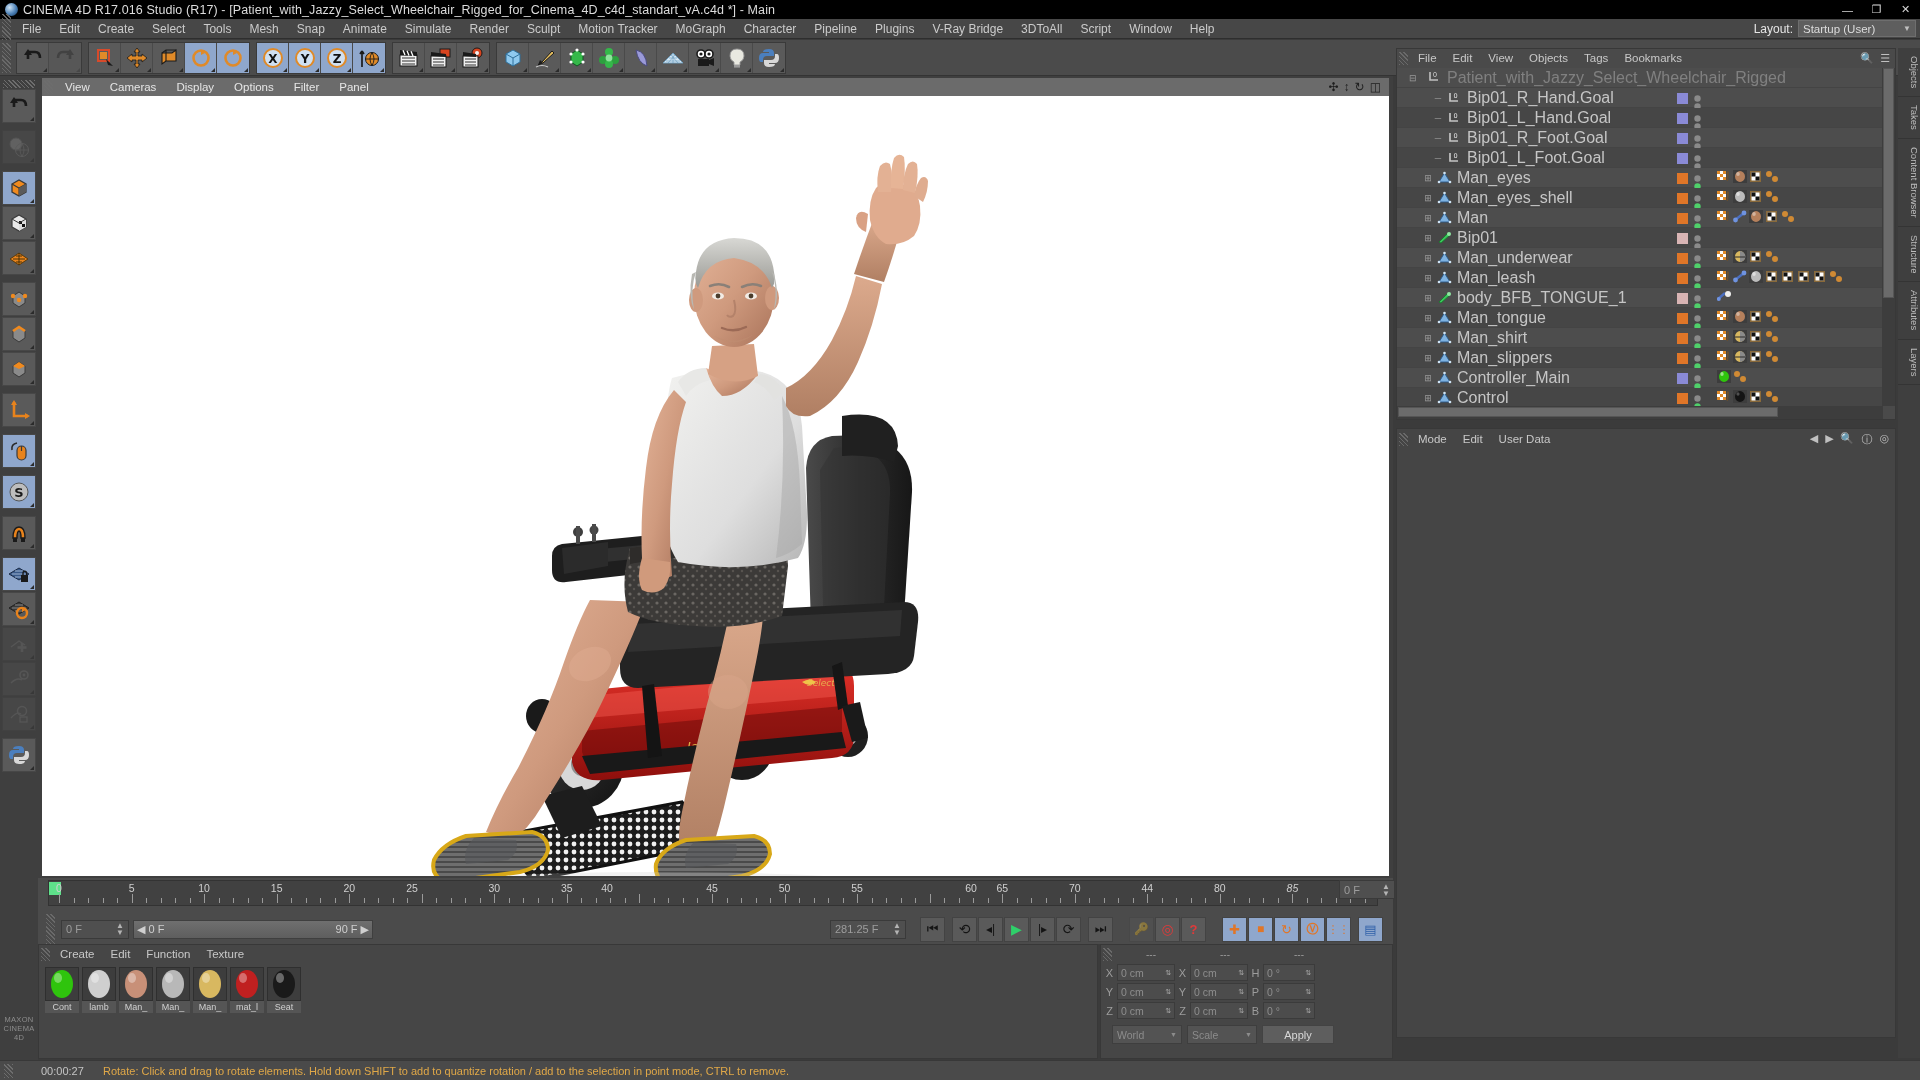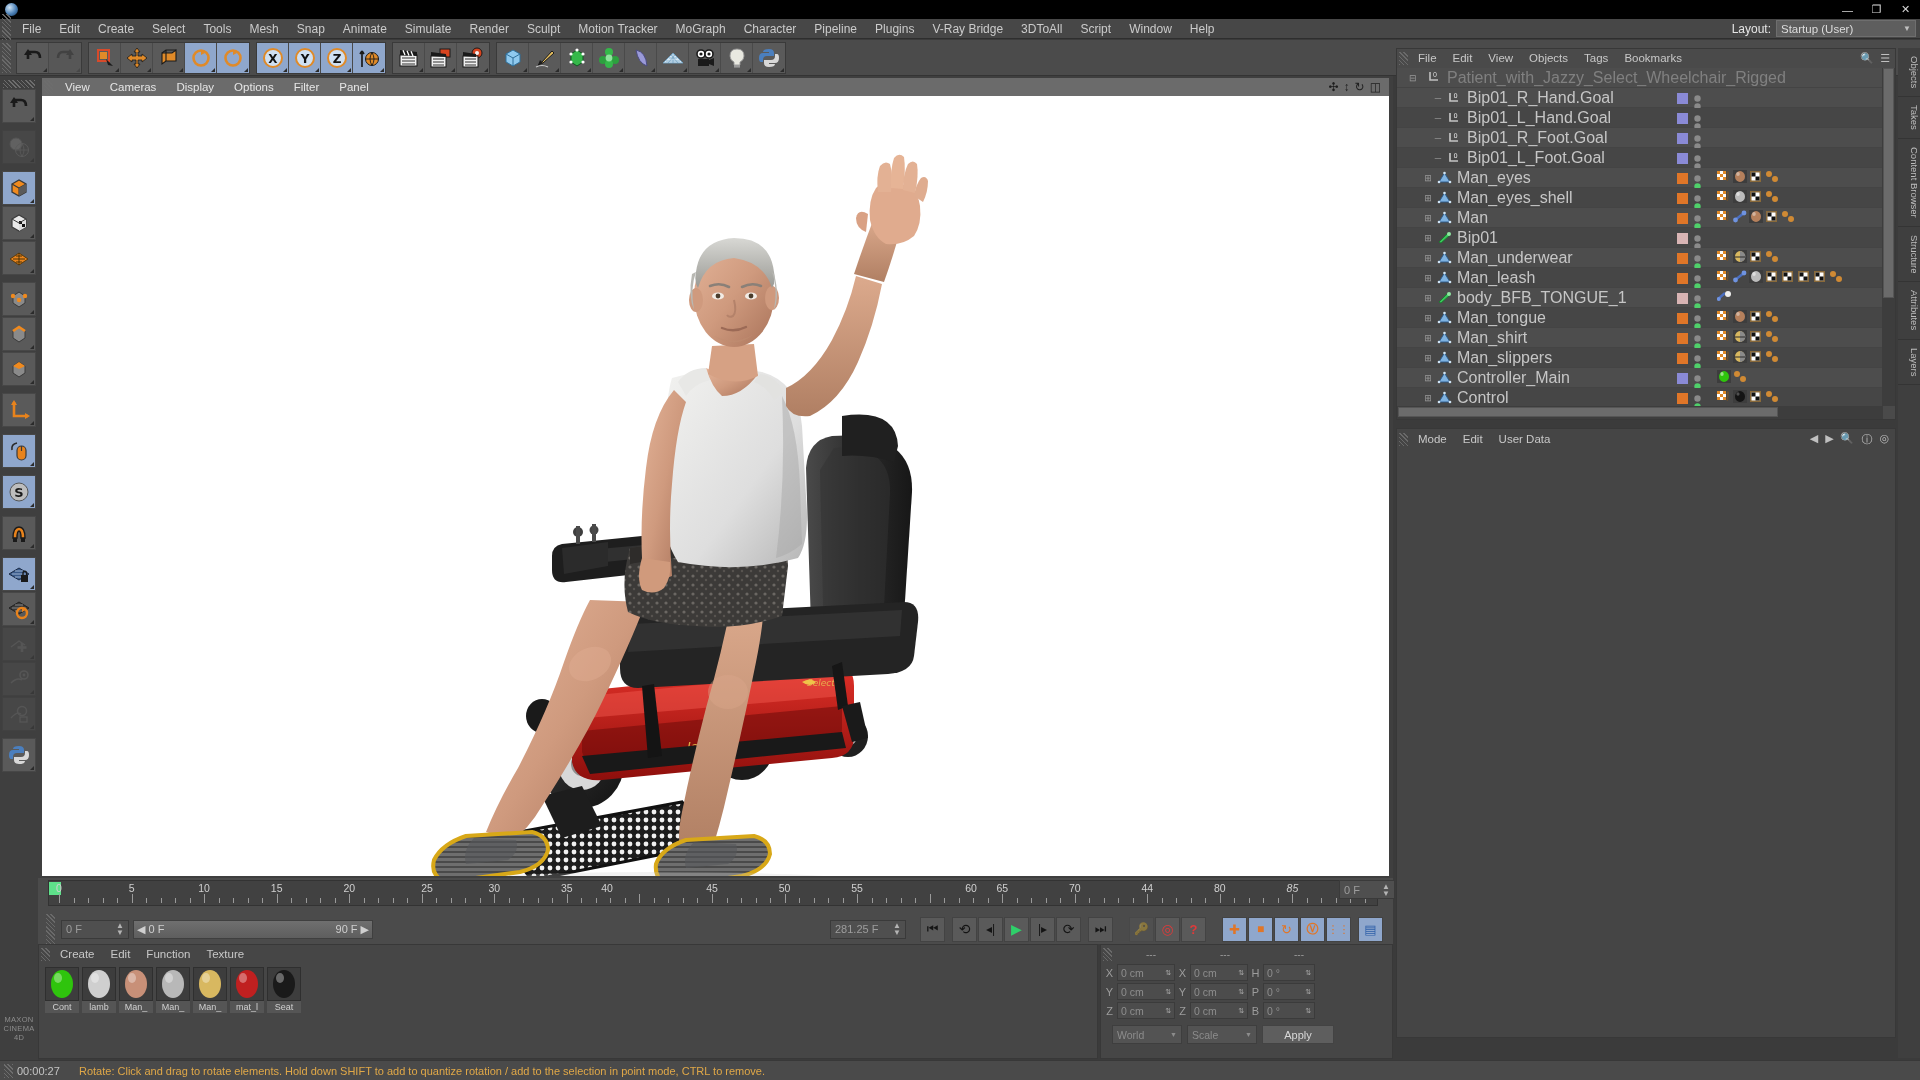--- a/index.html
+++ b/index.html
@@ -18,21 +18,21 @@
   #titlebar .win-btns div { width:29px; height:19px; display:flex; align-items:center;
     justify-content:center; color:#d8d8d8; font-size:11px; }
 
   
   #menubar { position:absolute; left:0; top:19px; width:1920px; height:20px;
     background:#474747; display:flex; align-items:center; border-bottom:1px solid #2e2e2e; }
   #menubar .mi { padding:0 9px; height:20px; line-height:20px; color:#cbcbcb;
     font-size:12px; white-space:nowrap; cursor:default; }
   #layoutbox { position:absolute; right:4px; top:1px; display:flex; align-items:center; gap:5px; }
   #layoutbox .llabel { color:#e5e5e5; font-size:12px; }
-  #layoutbox .lsel { width:140px; height:17px; background:#5e5e5e; border:1px solid #6e6e6e;
+  #layoutbox .lsel { width:118px; height:17px; background:#5e5e5e; border:1px solid #6e6e6e;
     display:flex; align-items:center; padding:0 4px; font-size:11.5px; color:#dcdcdc; }
   #layoutbox .lsel .arr { margin-left:auto; font-size:8px; color:#c0c0c0; }
 
   
   #toolbar { position:absolute; left:0; top:40px; width:1920px; height:36px;
     background:#4b4b4b; border-bottom:1px solid #343434; display:flex; align-items:center; }
   .grip { width:9px; height:30px; flex:none;
     background-image:repeating-linear-gradient(45deg,#6d6d6d 0 1px,transparent 1px 3px);
     opacity:.9; margin:0 2px; }
   .tgroup { display:flex; align-items:center; border:1px solid #3a3a3a; background:#565656;
@@ -159,28 +159,29 @@
   
   #rightdock { position:absolute; right:0; top:48px; width:22px; height:1010px; background:#3f3f3f; }
   .dtab { width:22px; writing-mode:vertical-rl; text-align:center; font-size:9.5px;
     color:#bdbdbd; padding:8px 0; border-bottom:1px solid #343434; }
 
   
   #statusbar { position:absolute; left:0; bottom:0; width:1920px; height:20px;
     background:#4a4a4a; border-top:1px solid #383838; display:flex; align-items:center; }
   #statusbar .sgrip { width:9px; height:14px; margin:0 4px;
     background-image:repeating-linear-gradient(45deg,#6d6d6d 0 1px,transparent 1px 3px); }
-  #statusbar .stime { font-size:11px; color:#c4c4c4; width:62px; }
+  #statusbar .stime { font-size:11px; color:#c4c4c4; width:62px;margin-left:24px; }
   #statusbar .smsg { font-size:11px; color:#e0a848; }
 </style>
 </head>
 <body>
 
 <div id="titlebar">
   <div class="c4d-logo"></div>
+  <div class="ttext">CINEMA 4D R17.016 Studio (R17) - [Patient_with_Jazzy_Select_Wheelchair_Rigged_for_Cinema_4D_c4d_standart_vA.c4d *] - Main</div>
   <div class="win-btns">
     <div>—</div>
     <div>❐</div>
     <div>✕</div>
   </div>
 </div>
 
 <div id="menubar">
   <div class="grip"></div>
   <div id="menu-items" style="display:flex;">
@@ -785,21 +786,21 @@
       <div class="tick" style="left: 256.689px; height: 5px;"></div>
       <div class="tick" style="left: 271.2px; height: 5px;"></div>
       <div class="tick" style="left: 285.711px; height: 5px;"></div>
       <div class="tick" style="left: 300.222px; height: 9px;"></div>
       <div class="lbl" style="left: 300.222px;">20</div>
       <div class="tick" style="left: 314.733px; height: 5px;"></div>
       <div class="tick" style="left: 329.244px; height: 5px;"></div>
       <div class="tick" style="left: 343.756px; height: 5px;"></div>
       <div class="tick" style="left: 358.267px; height: 5px;"></div>
       <div class="tick" style="left: 372.778px; height: 9px;"></div>
-      <div class="lbl" style="left: 378px;">25</div>
+      <div class="lbl" style="left: 363px;">25</div>
       <div class="tick" style="left: 387.289px; height: 5px;"></div>
       <div class="tick" style="left: 401.8px; height: 5px;"></div>
       <div class="tick" style="left: 416.311px; height: 5px;"></div>
       <div class="tick" style="left: 430.822px; height: 5px;"></div>
       <div class="tick" style="left: 445.333px; height: 9px;"></div>
       <div class="lbl" style="left: 445.333px;">30</div>
       <div class="tick" style="left: 459.844px; height: 5px;"></div>
       <div class="tick" style="left: 474.356px; height: 5px;"></div>
       <div class="tick" style="left: 488.867px; height: 5px;"></div>
       <div class="tick" style="left: 503.378px; height: 5px;"></div>

